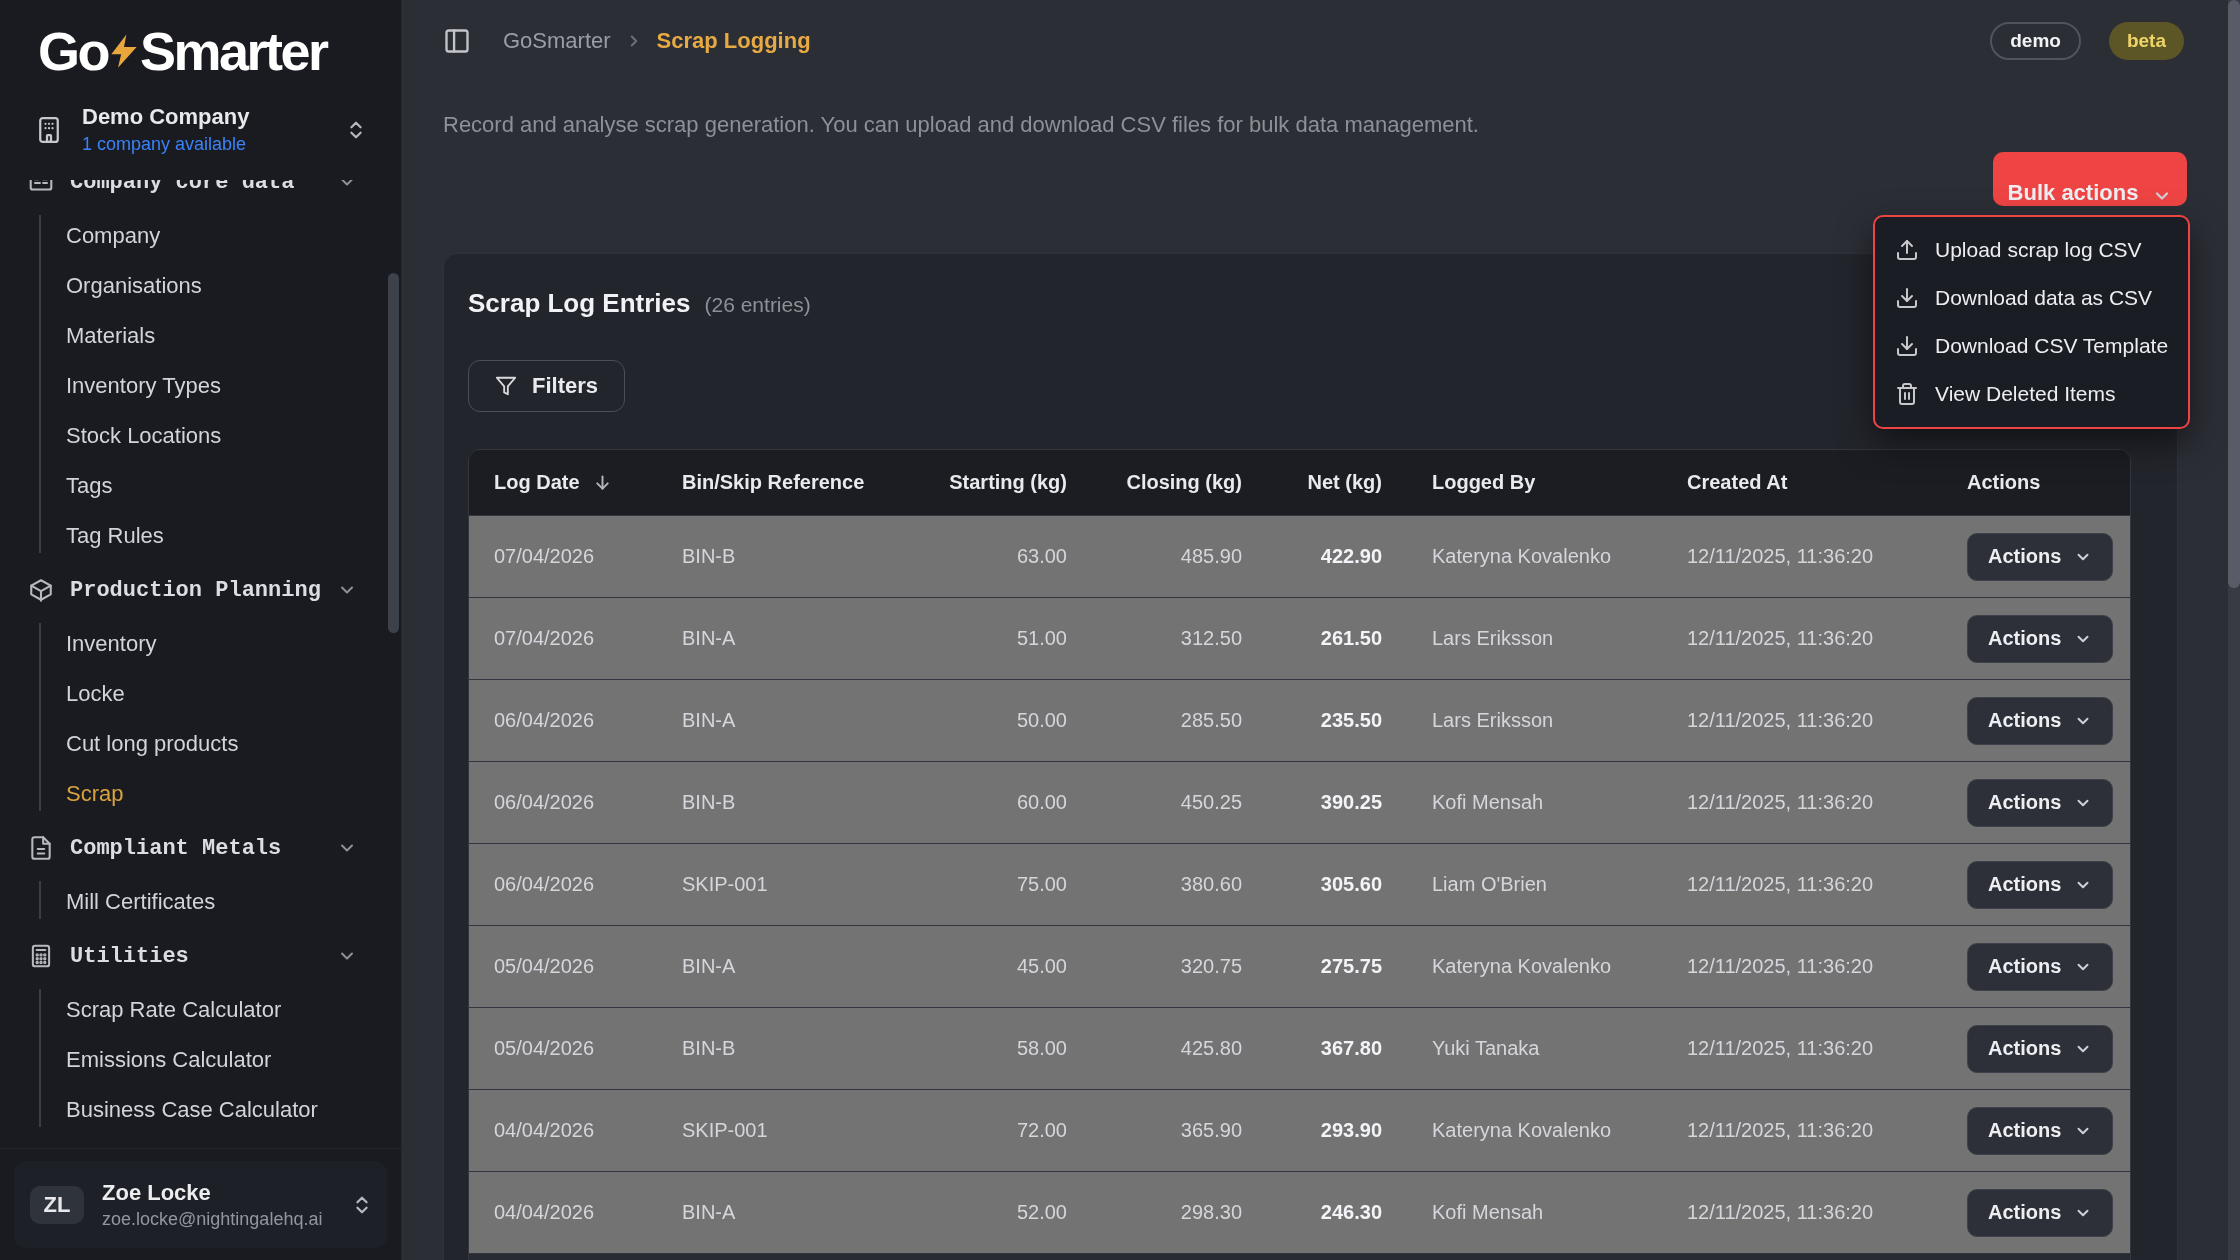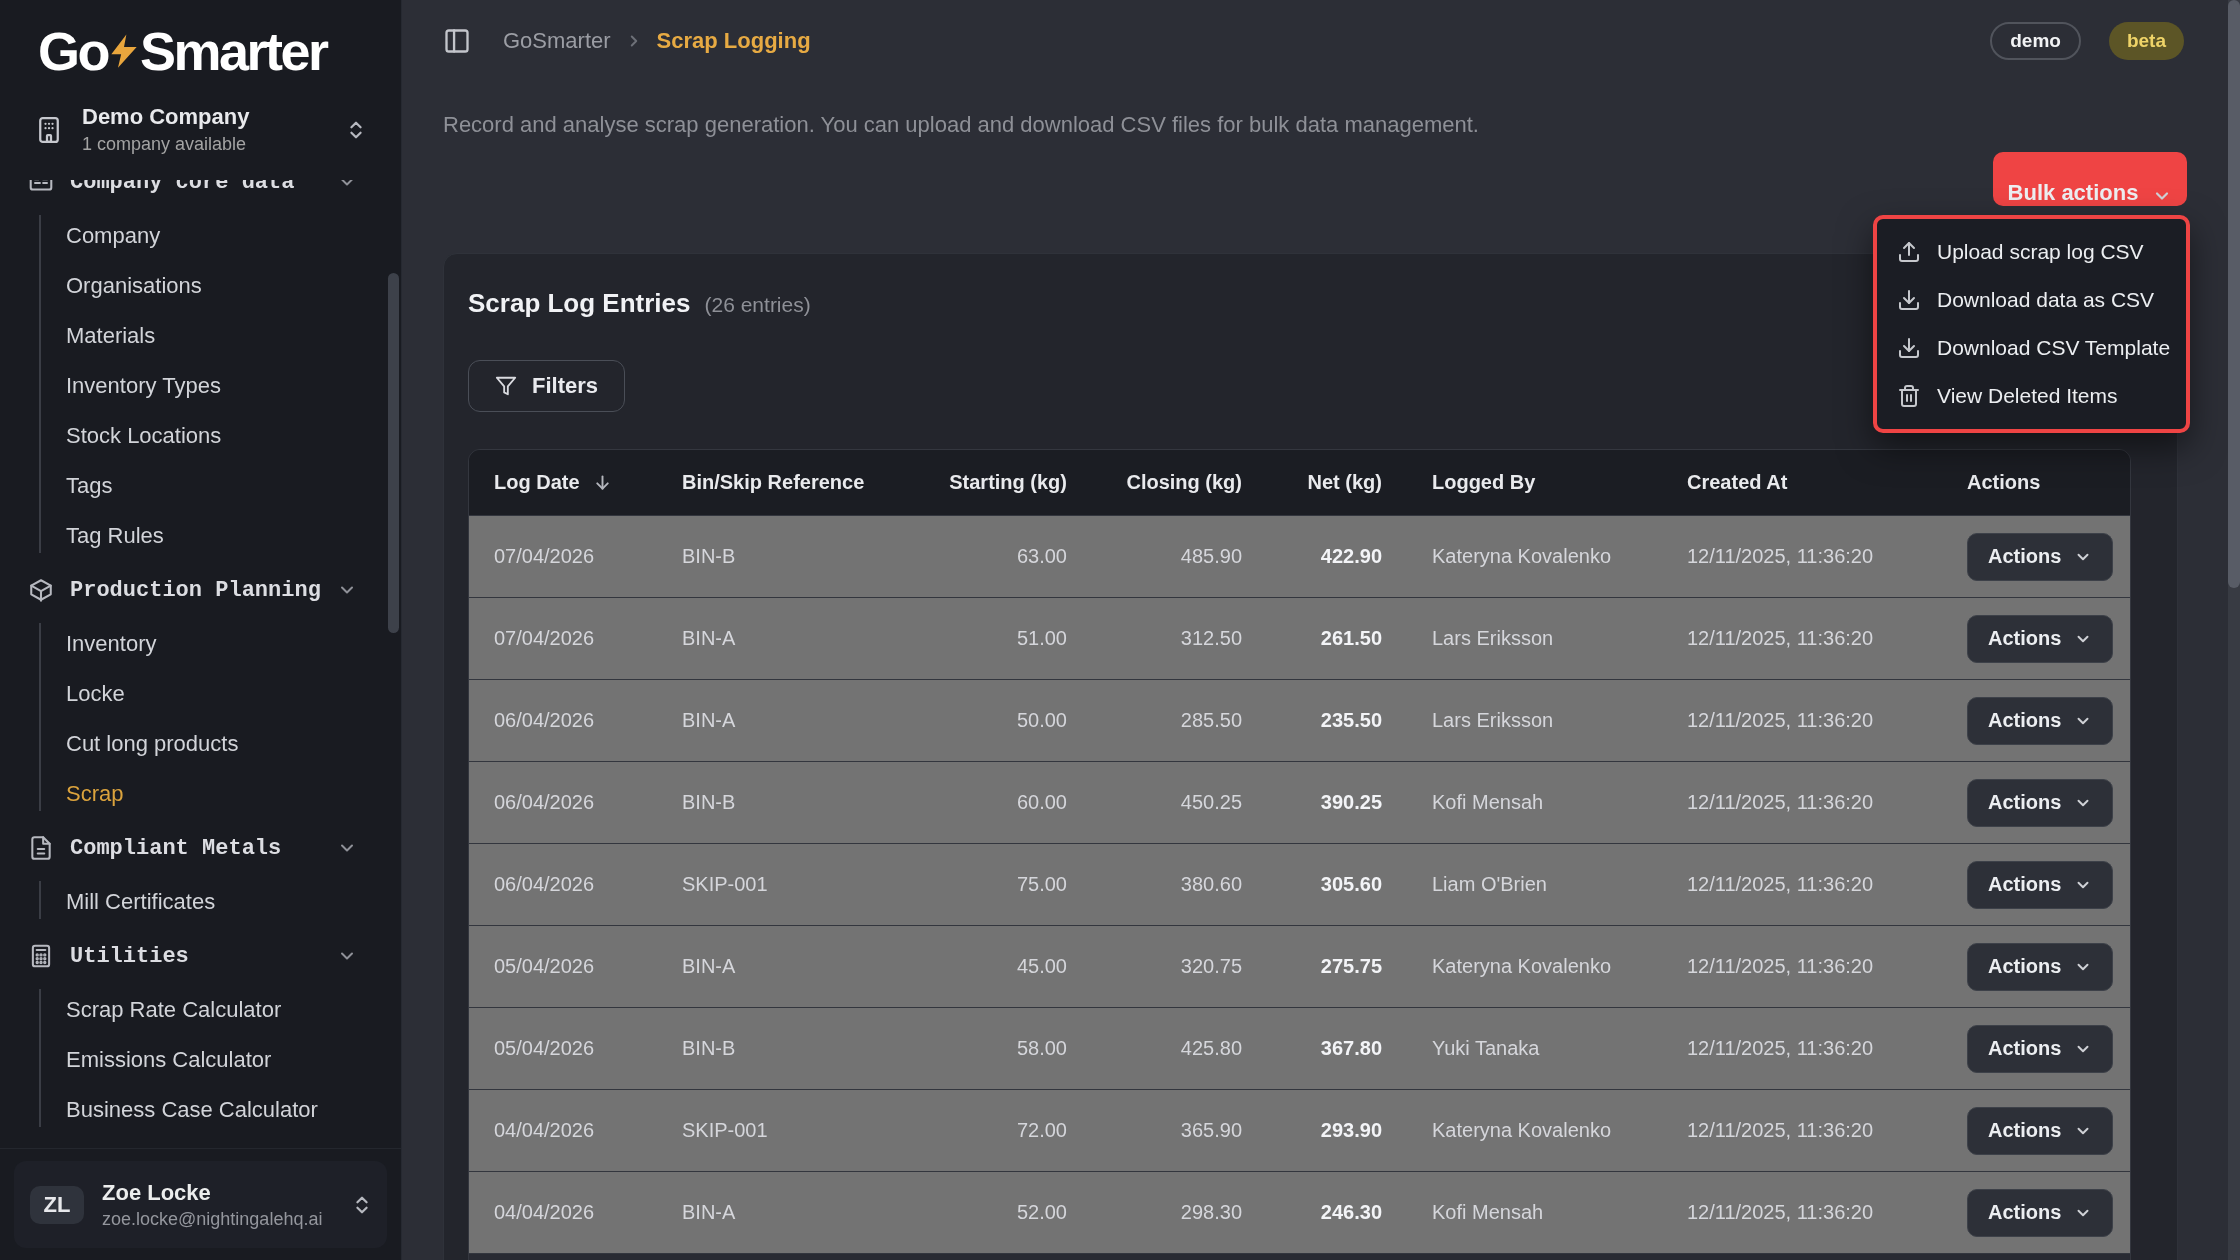--- a/index.html
+++ b/index.html
@@ -11,21 +11,21 @@
   .sidebar { position:absolute; left:0; top:0; width:402px; height:1260px;
     background:#191b21; border-right:1px solid #262931; z-index:5; }
   .logo { display:flex; align-items:center; padding:20px 0 0 38px;
     color:#ffffff; font-size:54px; font-weight:800; letter-spacing:-2.5px; }
   .logo .bolt { margin:0 -3px; }
   .company { position:relative; display:flex; align-items:center; margin:16px 20px 0 24px;
     padding:6px 10px; border-radius:10px; }
   .company-icon { color:#c6c8ce; flex:0 0 auto; }
   .company-text { margin-left:18px; }
   .company-name { font-size:22px; font-weight:700; color:#e8e9ec; }
-  .company-sub { font-size:18px; color:#a3a3a3; margin-top:4px; }
+  .company-sub { font-size:18px; color:#3b82f6; margin-top:4px; }
   .company .updown { position:absolute; right:14px; color:#b7b9c0; }
 
   .nav { position:absolute; top:180px; left:0; right:0; bottom:112px; overflow:hidden; }
   .nav-inner { margin-top:-27px; }
   .section-header { position:relative; display:flex; align-items:center; height:58px;
     padding-left:28px; color:#dcdde2; font-size:22px; font-weight:600; cursor:pointer;font-family:Liberation Mono, monospace; }
   .section-header .s-icon { width:28px; color:#b7b9c0; margin-right:14px; flex:0 0 auto; }
   .section-header .chev { position:absolute; right:44px; color:#8f9198; }
   .tree { position:relative; }
   .tree:before { content:''; position:absolute; left:39px; top:4px; bottom:8px;
@@ -65,21 +65,21 @@
   .desc { position:absolute; left:443px; top:112px; font-size:22px; color:#8e9097; }
 
   .bulk-btn { position:absolute; left:1993px; top:152px; width:194px; height:54px;
     background:#ef4444; border-radius:10px; display:flex; align-items:flex-end;
     justify-content:center; gap:14px; color:#edeef1; font-size:22px; font-weight:700;
     cursor:pointer; }
   .bulk-btn .chev { color:#cfd1d6; }
 
   
   .menu { position:absolute; left:1873px; top:215px; width:317px;
-    background:#1b1d24; border:4px solid #ef4444; border-radius:10px;
+    background:#1b1d24; border:2px solid #ef4444; border-radius:10px;
     padding:9px 0; box-shadow:0 14px 34px rgba(0,0,0,.5); z-index:20; }
   .menu-item { display:flex; align-items:center; height:48px; padding:0 20px; gap:16px;
     font-size:21px; color:#eceef1; cursor:pointer; white-space:nowrap; }
   .menu-item .m-icon { color:#c6c8cd; flex:0 0 auto; }
 
   
   .card { position:absolute; left:443px; top:253px; width:1735px; height:1070px;
     background:#23252c; border:1px solid #2f323a; border-radius:14px;
     padding:34px 0 0 24px; }
   .card-title-row { display:flex; align-items:baseline; gap:14px; }

